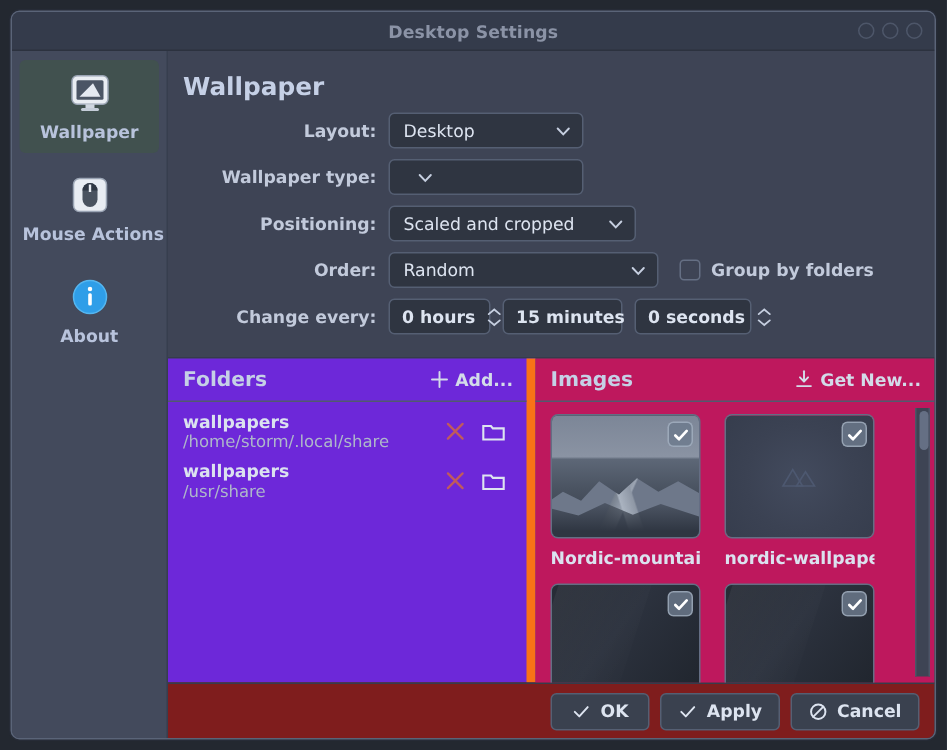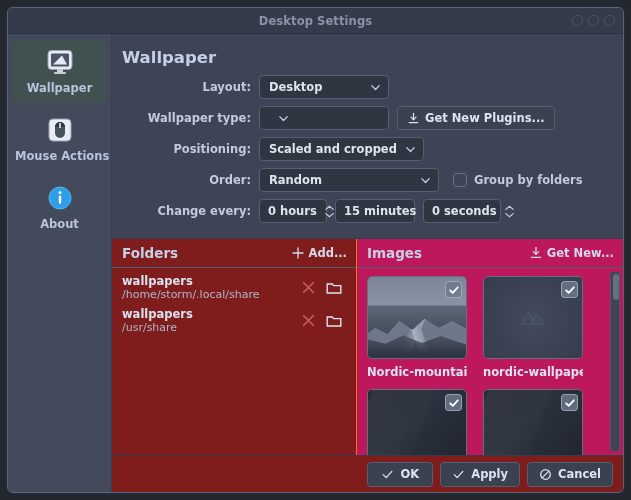--- a/index.html
+++ b/index.html
@@ -138,21 +138,21 @@
     border: 1px solid #555f73;
     border-radius: 4px;
     display: flex;
     align-items: center;
     padding: 0 6px 0 9px;
     cursor: pointer;
   }
   .combo .ctext {
     flex: 1;
     font-size: 11.5px;
-    font-weight: bold;
+    font-weight: normal;
     color: #dde4f0;
     white-space: nowrap;
     overflow: hidden;
   }
   .chev {
     width: 13px; height: 13px;
     margin-left: 8px;
     flex-shrink: 0;
   }
 
@@ -219,22 +219,22 @@
   
   #panels {
     flex: 1;
     display: flex;
     min-height: 0;
     border-top: 1px solid #353c4b;
   }
   #folders-pane {
     width: 245px;
     min-width: 245px;
-    background: #7f1d1d;
-    border-right: 1px solid #f97316;
+    background: #6d28d9;
+    border-right: 6px solid #f97316;
     display: flex;
     flex-direction: column;
   }
   #images-pane {
     flex: 1;
     min-width: 0;
     background: #be185d;
     display: flex;
     flex-direction: column;
     position: relative;
@@ -507,28 +507,20 @@
             </svg>
           </div>
         </div>
 
         <div class="frow">
           <div class="flabel">Wallpaper type:</div>
           <div class="combo" style="width:130px">
             <svg class="chev" viewBox="0 0 14 14">
               <path d="M3 5 L7 9.2 L11 5" fill="none" stroke="#c6cfe0" stroke-width="1.4" stroke-linecap="round"></path>
             </svg>
-          </div>
-          <div class="btn" style="margin-left:8px">
-            <svg width="13" height="13" viewBox="0 0 14 14">
-              <path d="M7 1.5 V8" fill="none" stroke="#dde4f0" stroke-width="1.3" stroke-linecap="round"></path>
-              <path d="M4.3 5.6 L7 8.4 L9.7 5.6" fill="none" stroke="#dde4f0" stroke-width="1.3" stroke-linecap="round" stroke-linejoin="round"></path>
-              <path d="M2.4 11.4 H11.6" fill="none" stroke="#dde4f0" stroke-width="1.3" stroke-linecap="round"></path>
-            </svg>
-            <span>Get New Plugins...</span>
           </div>
         </div>
 
         <div class="frow">
           <div class="flabel">Positioning:</div>
           <div class="combo" style="width:165px">
             <span class="ctext">Scaled and cropped</span>
             <svg class="chev" viewBox="0 0 14 14">
               <path d="M3 5 L7 9.2 L11 5" fill="none" stroke="#c6cfe0" stroke-width="1.4" stroke-linecap="round"></path>
             </svg>

